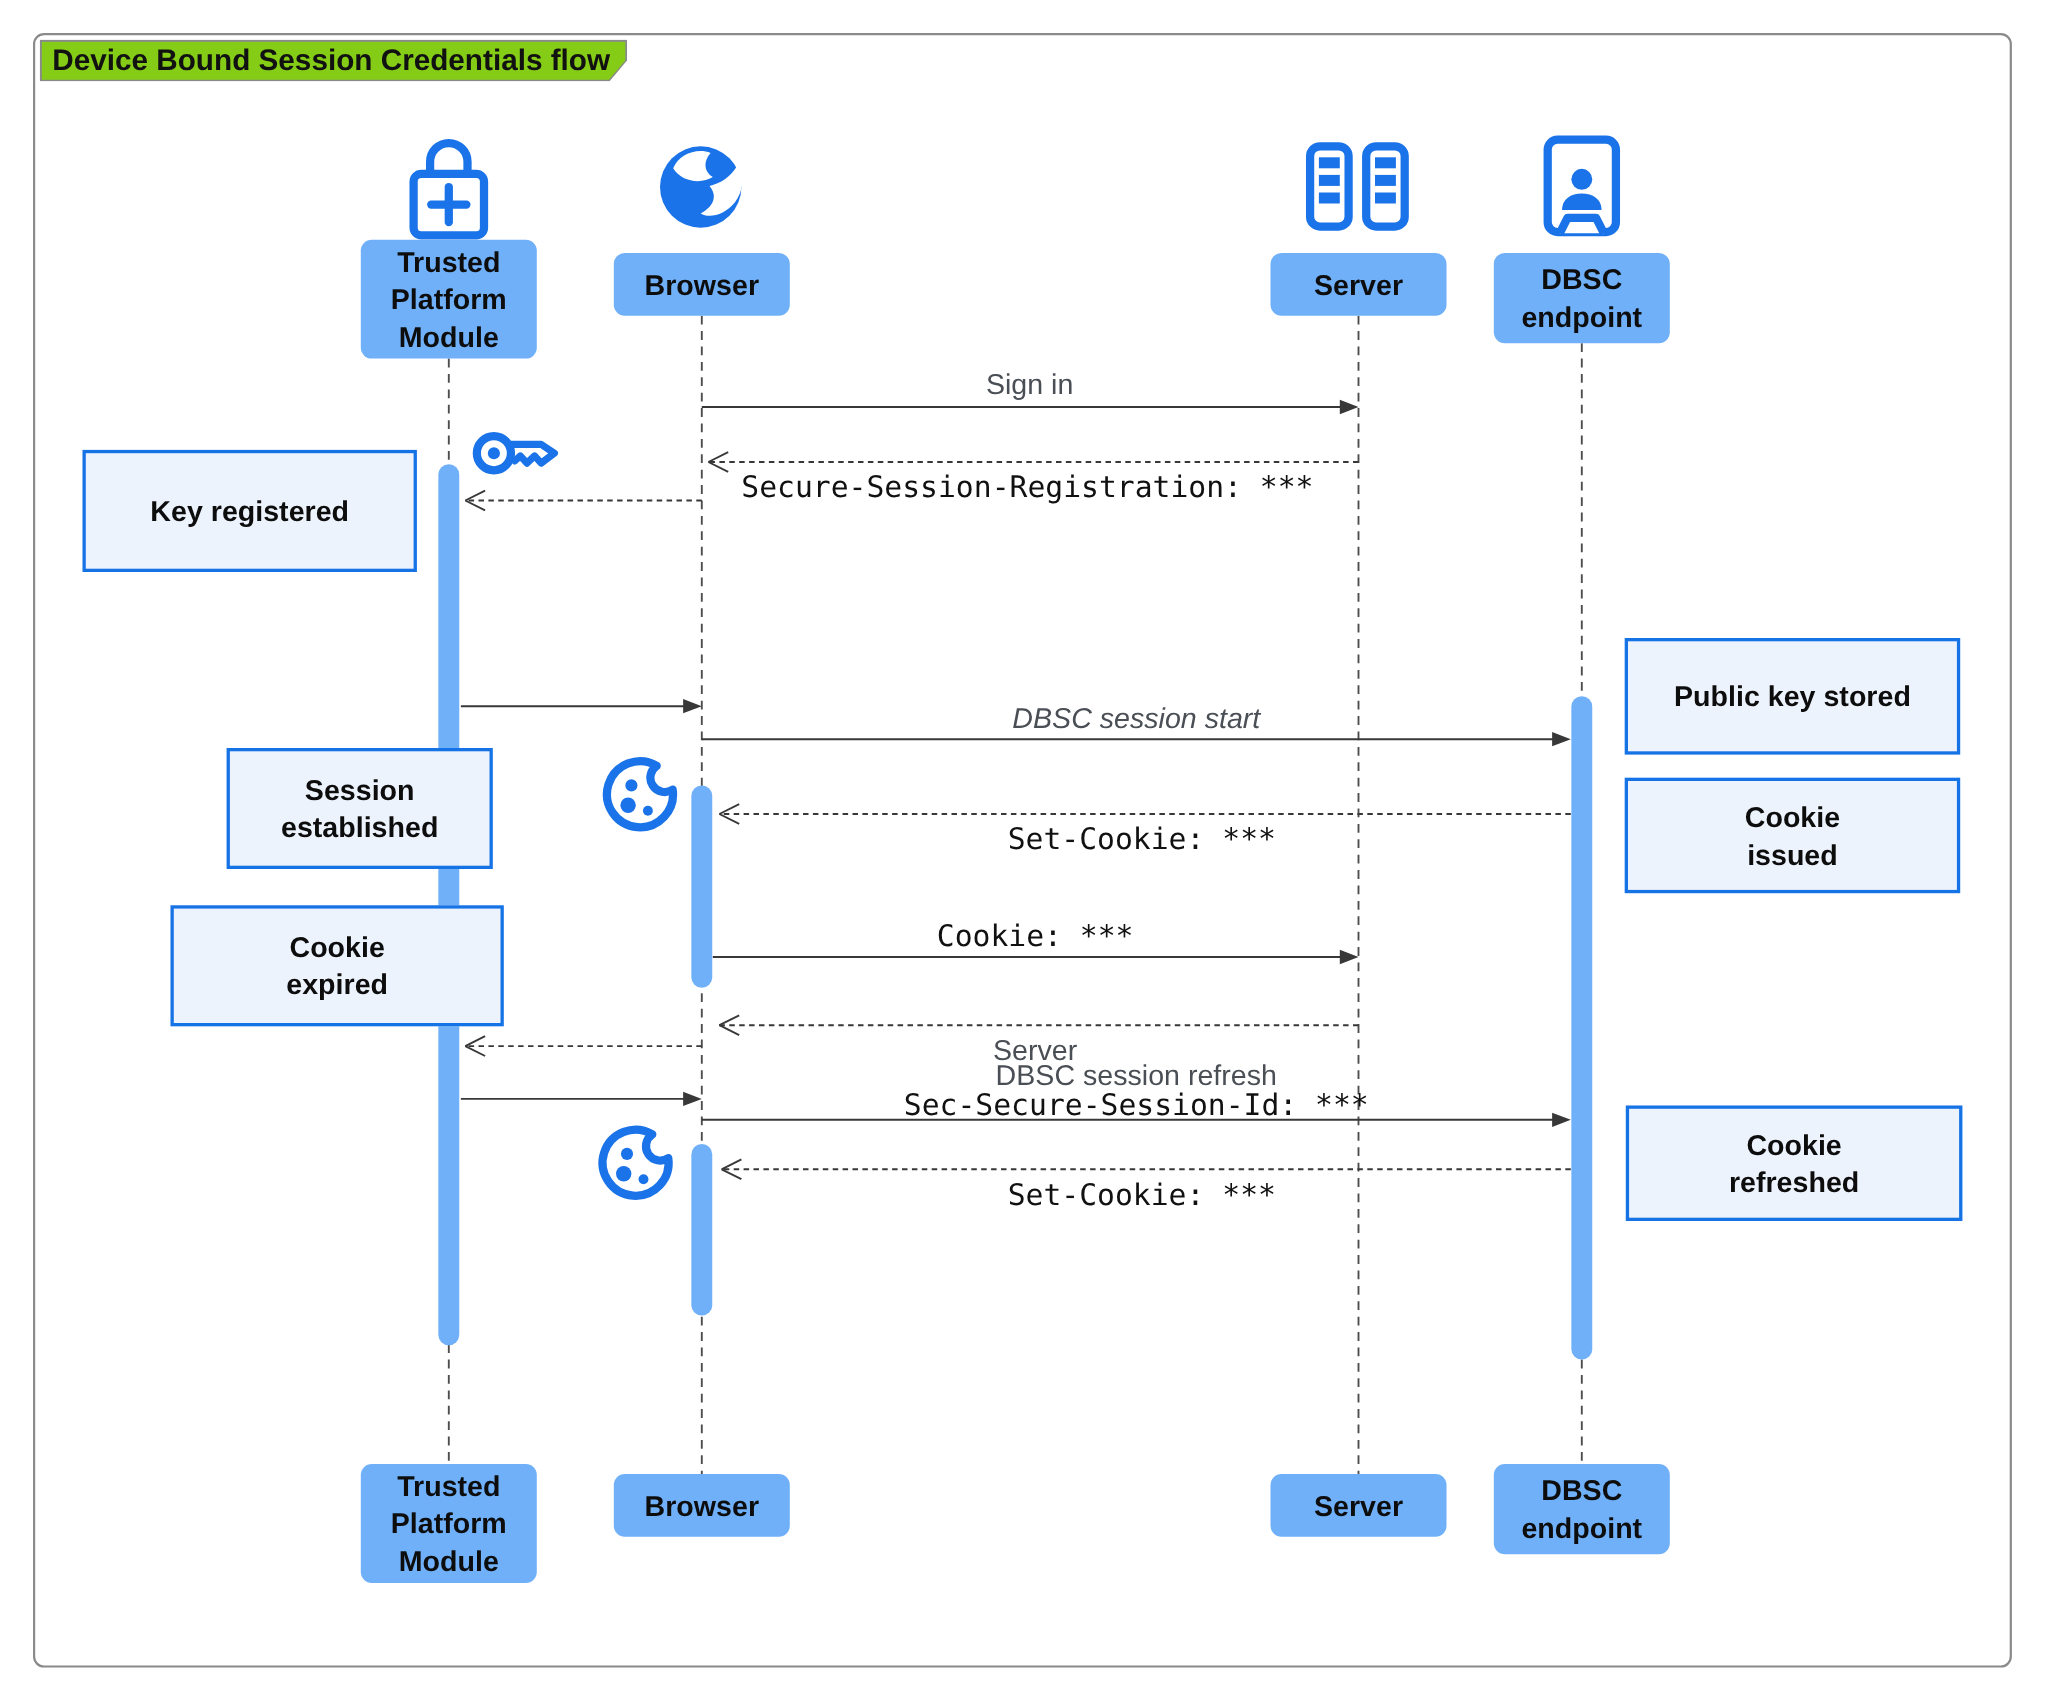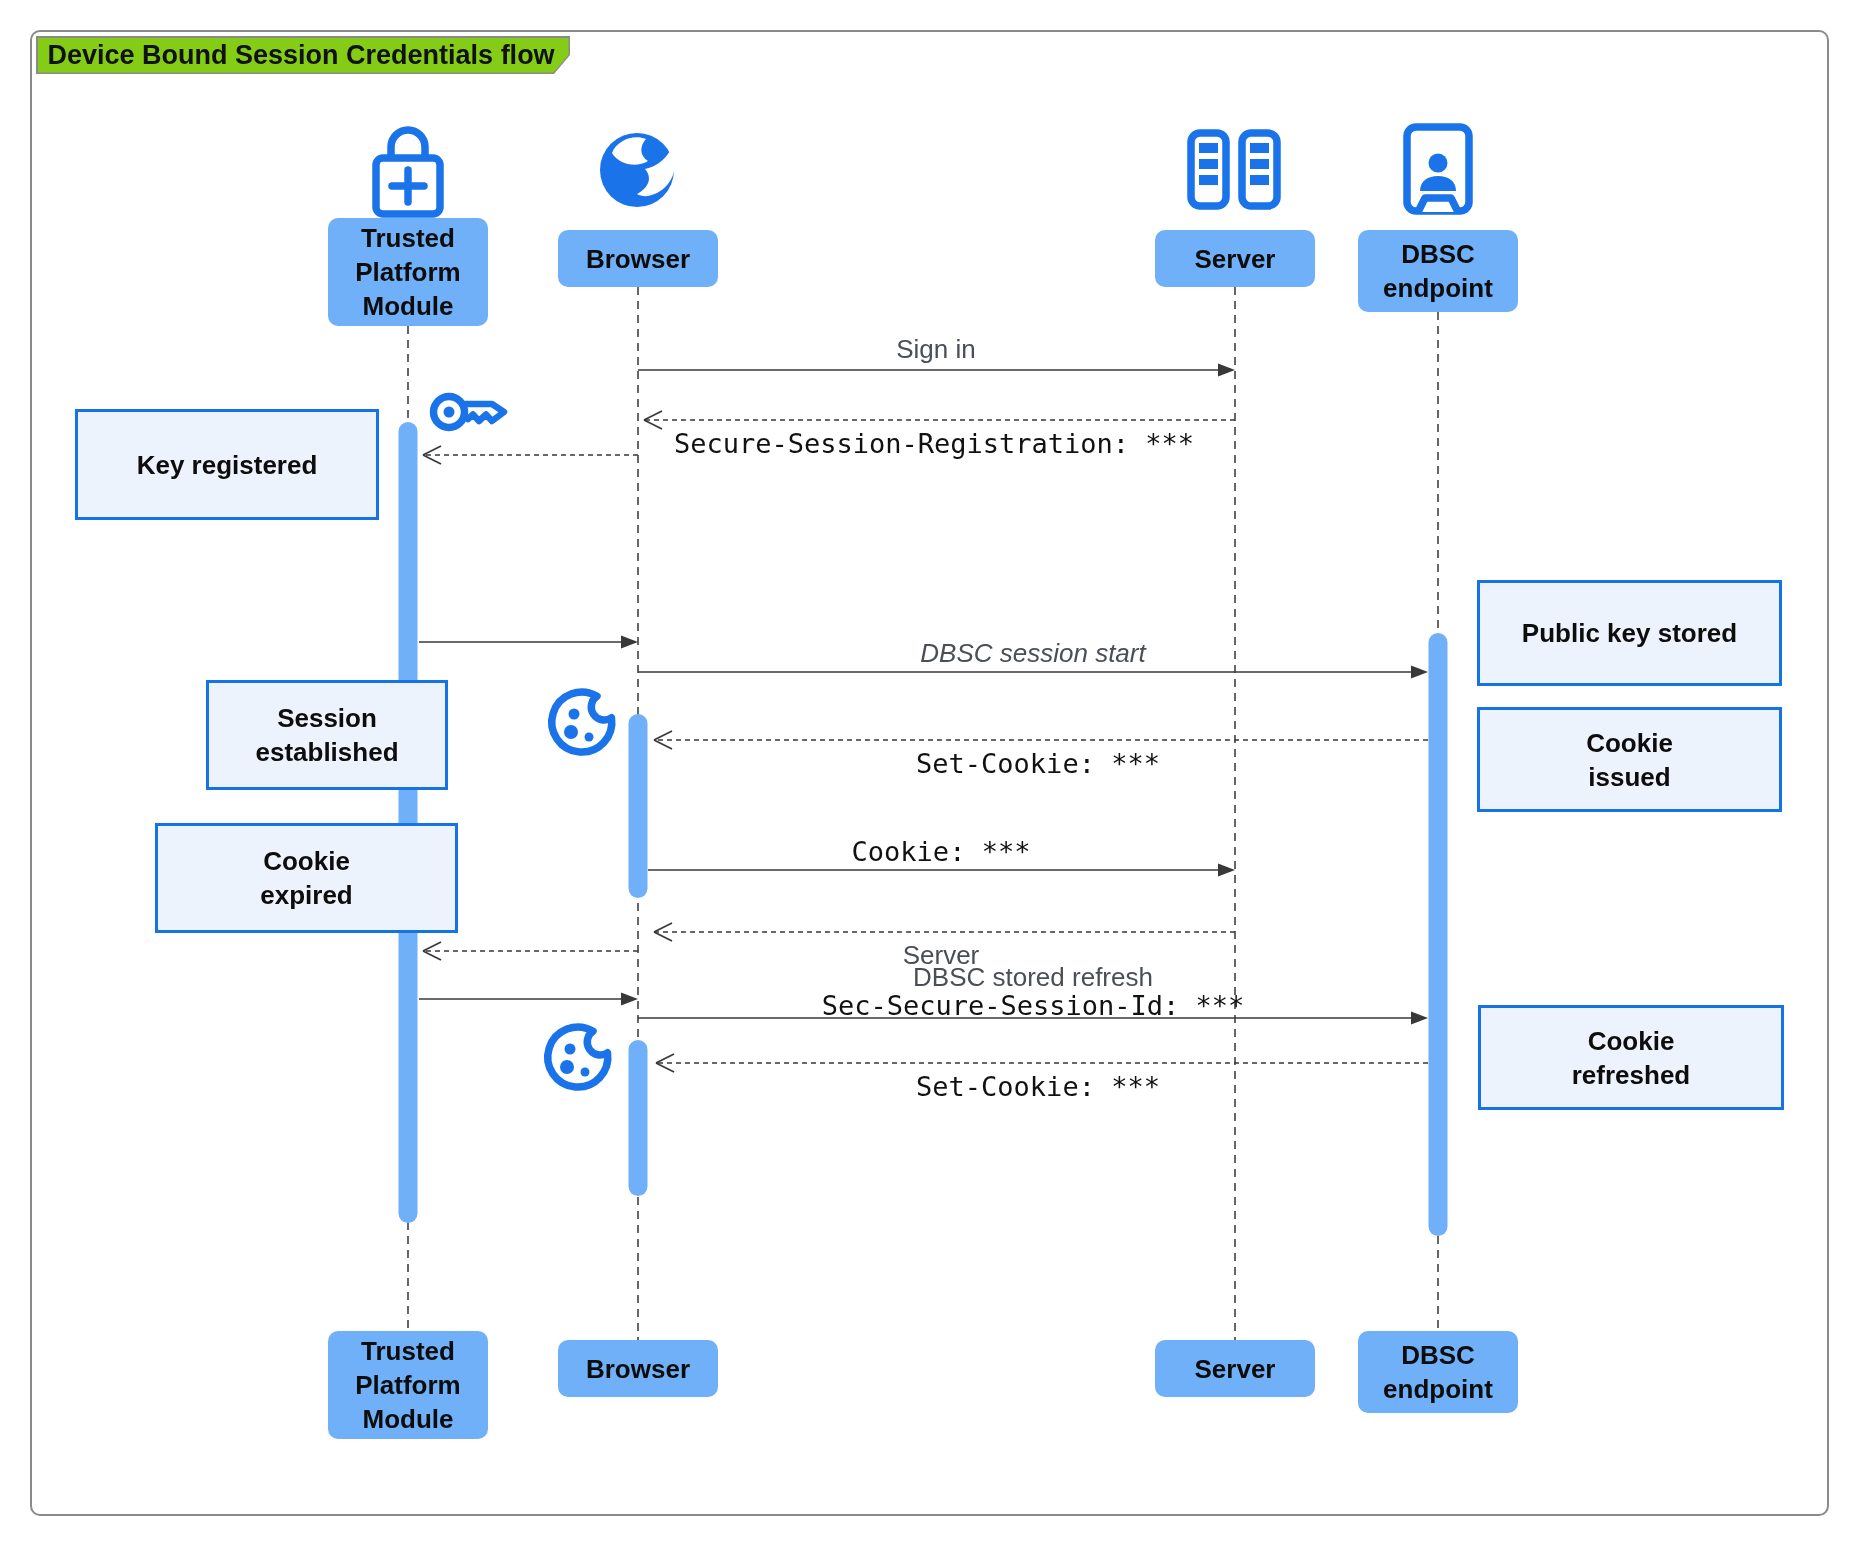--- a/index.html
+++ b/index.html
@@ -239,19 +239,19 @@
   <div class="abs layer2 msg mono" style="left:654px;top:428px;width:560px;">Secure-Session-Registration: ***</div>
 
   <div class="abs layer2 msg" style="left:883px;top:638px;width:300px;font-style:italic;">DBSC session start</div>
 
   <div class="abs layer2 msg mono" style="left:838px;top:748px;width:400px;">Set-Cookie: ***</div>
 
   <div class="abs layer2 msg mono" style="left:791px;top:836px;width:300px;">Cookie: ***</div>
 
   <div class="abs layer2 msg" style="left:791px;top:940px;width:300px;">Server</div>
 
-  <div class="abs layer2 msg" style="left:833px;top:962px;width:400px;">DBSC stored refresh</div>
+  <div class="abs layer2 msg" style="left:833px;top:962px;width:400px;">DBSC session refresh</div>
 
   <div class="abs layer2 msg mono" style="left:783px;top:990px;width:500px;">Sec-Secure-Session-Id: ***</div>
 
   <div class="abs layer2 msg mono" style="left:838px;top:1071px;width:400px;">Set-Cookie: ***</div>
 
 </div>
 
 </body></html>

